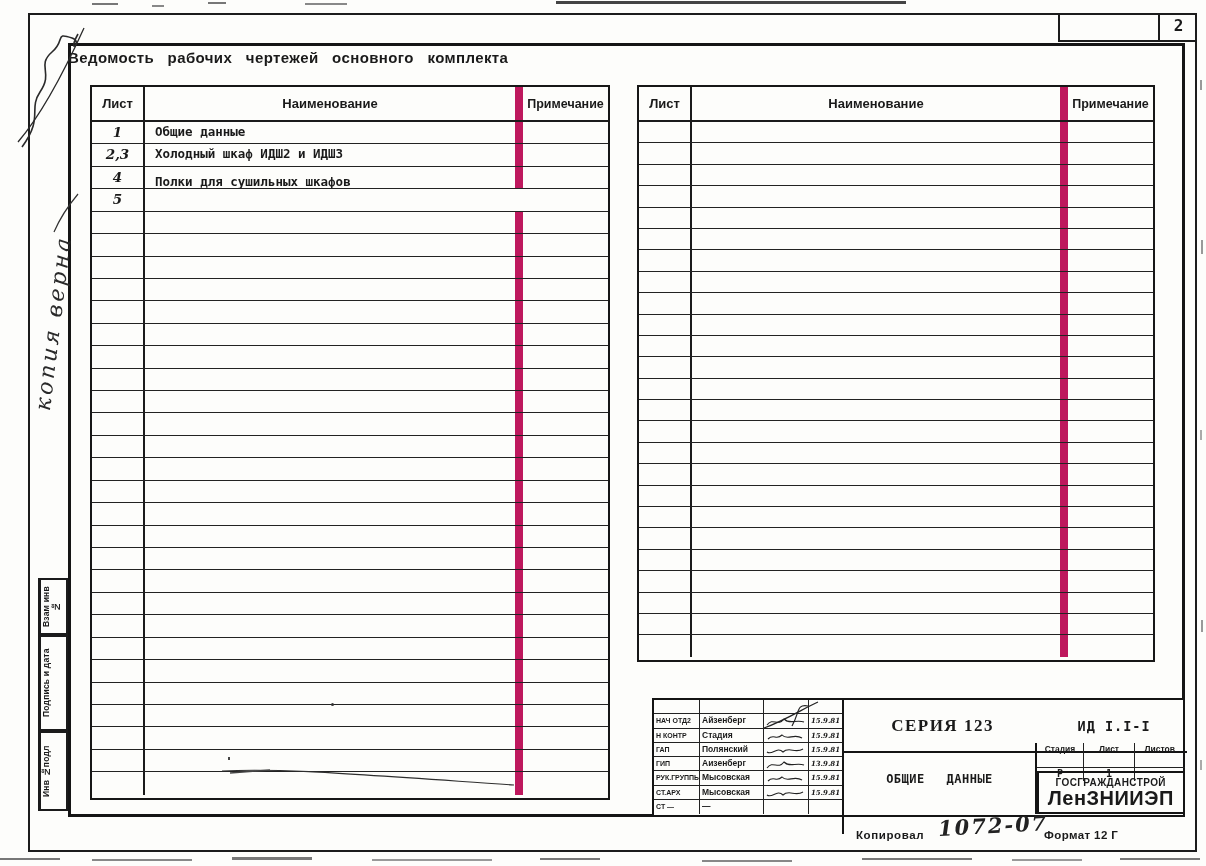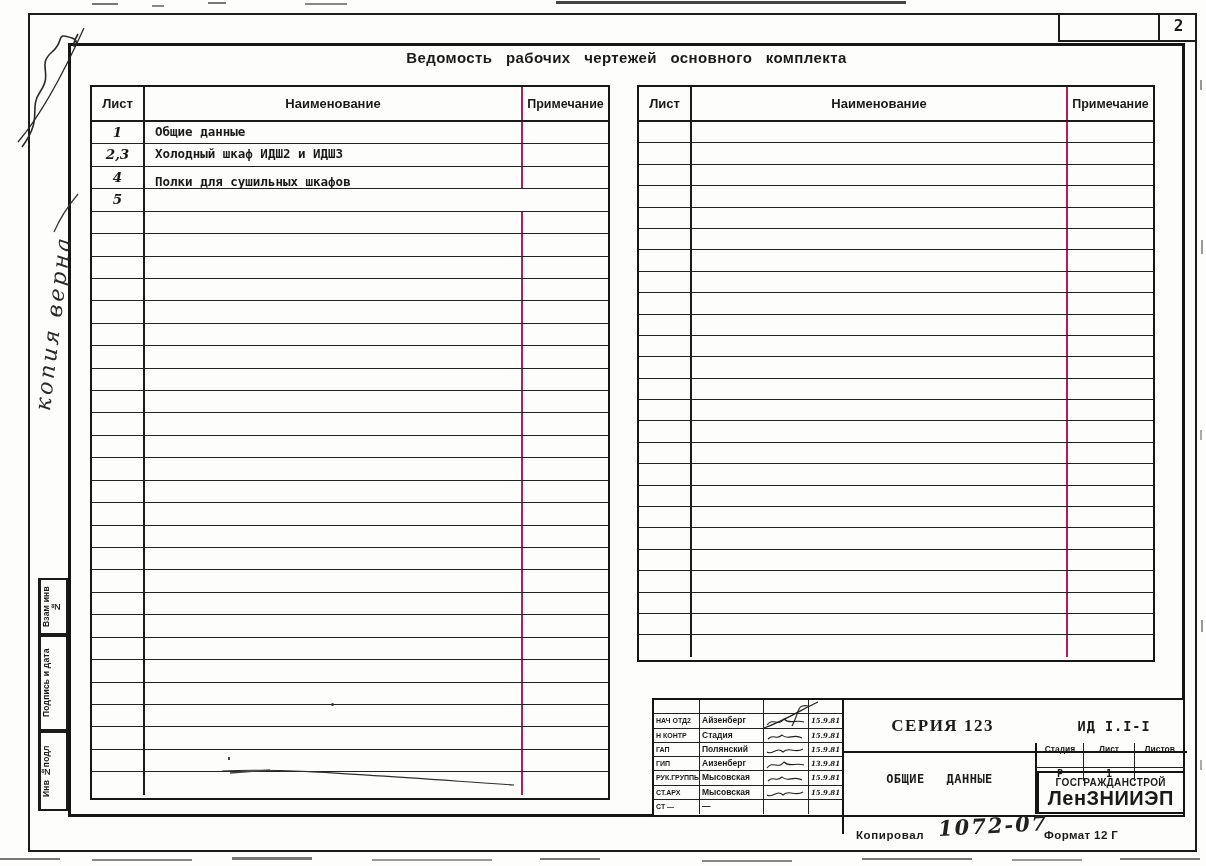--- a/index.html
+++ b/index.html
@@ -10,30 +10,30 @@
   }
   .abs{position:absolute;box-sizing:border-box;}
 
   
   .frame-outer{left:28px;top:13px;width:1169px;height:839px;border:2.5px solid #1c1c1c;}
   .frame-inner{left:68px;top:43px;width:1117px;height:774px;border:3px solid #151515;}
   .pageno-strip{left:1058px;top:13px;width:100px;height:29px;border-left:2px solid #1c1c1c;border-bottom:2px solid #1c1c1c;}
   .pageno-cell{left:1158px;top:13px;width:39px;height:29px;border-left:2.5px solid #1c1c1c;border-bottom:2.5px solid #1c1c1c;
     text-align:center;font-family:"DejaVu Sans Mono",monospace;font-weight:700;font-size:16px;line-height:26px;}
 
-  .sheet-title{left:68px;top:49px;width:1117px;text-align:center;
+  .sheet-title{left:68px;top:49px;width:1117px;text-align:left;
     font-weight:700;font-size:15px;letter-spacing:.4px;word-spacing:9px;}
 
   
   .regtbl{border:2.5px solid #171717;}
   .reghead{display:flex;height:35px;border-bottom:2px solid #1b1b1b;box-sizing:border-box;align-items:center;}
   .regrow{display:flex;box-sizing:border-box;border-bottom:1.6px solid #222;}
   .regrow:last-child{border-bottom:none;}
   .c1{width:53px;border-right:2px solid #1b1b1b;box-sizing:border-box;text-align:center;}
-  .c2{flex:1;border-right:2px solid #be185d;box-sizing:border-box;}
+  .c2{flex:1;border-right:8px solid #be185d;box-sizing:border-box;}
   .c3{width:85px;box-sizing:border-box;}
   .reghead .c1,.reghead .c2,.reghead .c3{height:100%;display:flex;align-items:center;justify-content:center;
     font-weight:700;font-size:13px;}
   .sheetnum{font-family:"DejaVu Serif",serif;font-style:italic;font-weight:700;font-size:13.5px;line-height:20px;}
   .nametx{font-family:"DejaVu Sans Mono",monospace;font-weight:700;font-size:12.5px;line-height:20px;padding-left:10px;
     white-space:nowrap;overflow:hidden;}
   .nametx.low{line-height:30px;}
 
   
   .margin-box{left:38px;width:30px;border:2px solid #1b1b1b;display:flex;background:#fdfdfb;}

